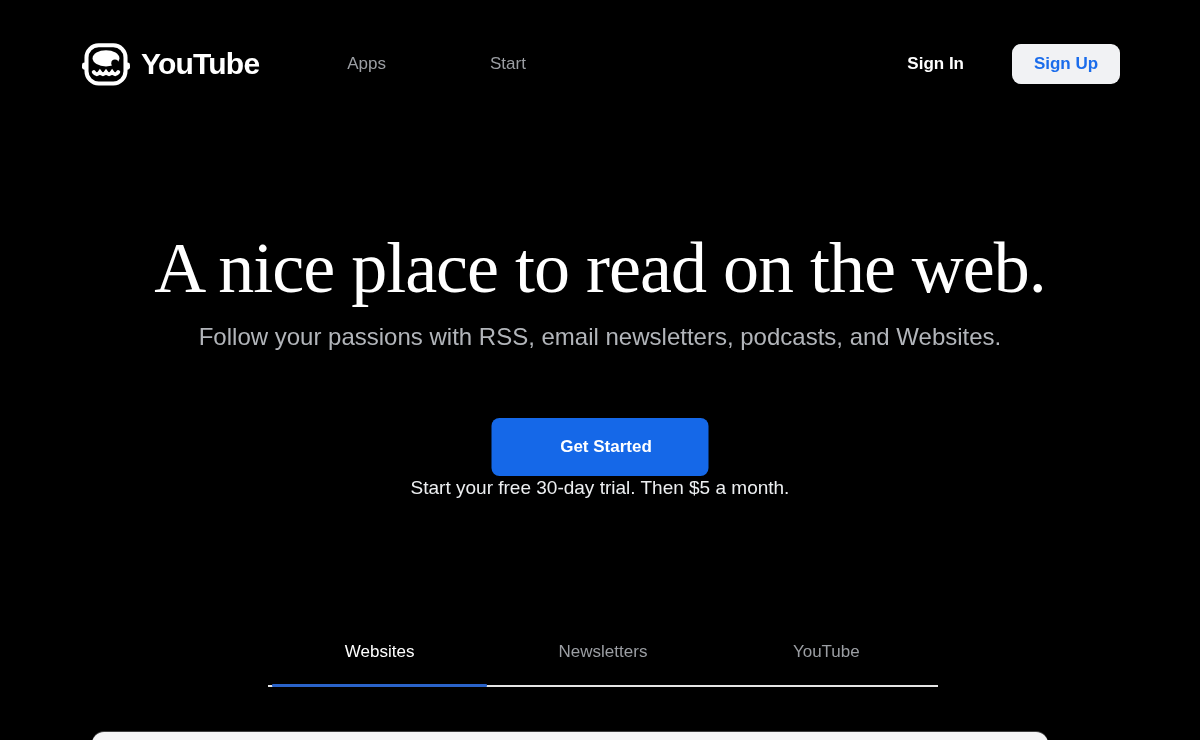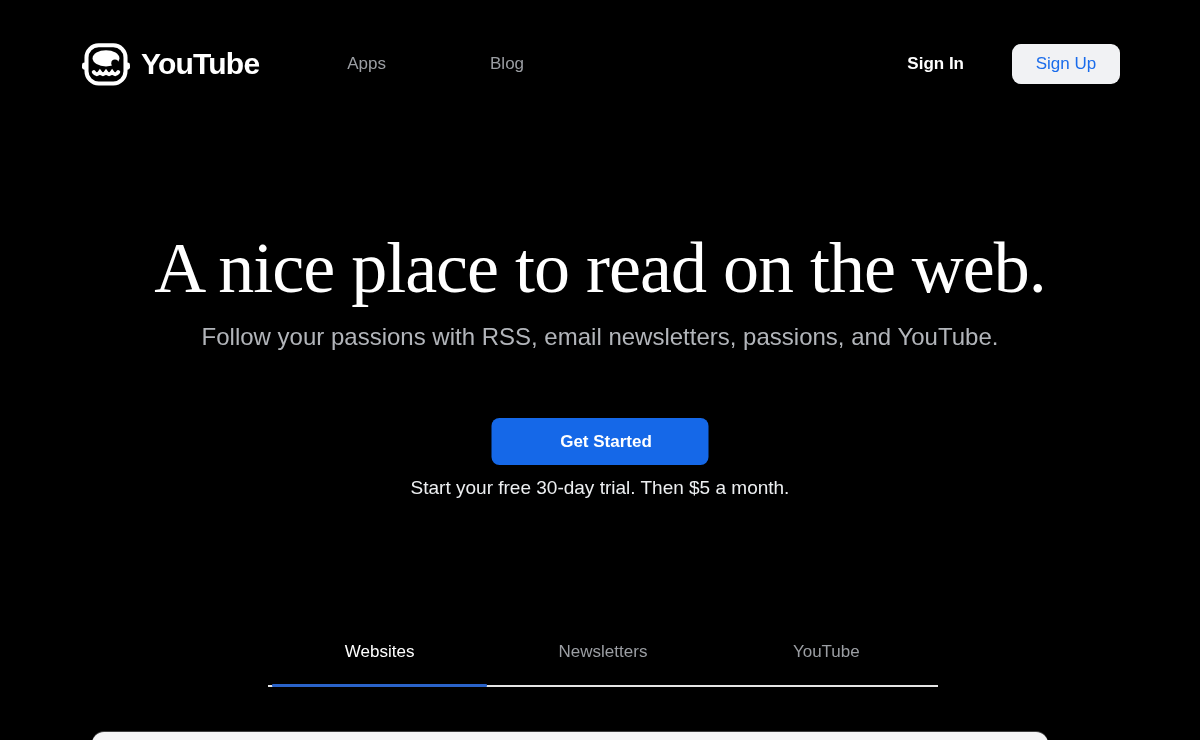--- a/index.html
+++ b/index.html
@@ -29,21 +29,21 @@
   }
   .header-spacer { flex: 1; }
   .sign-in {
     color: #fff; font-size: 17px; font-weight: 700; cursor: pointer;
     margin-right: 48px;
   }
   .sign-up-btn {
     width: 108px; height: 40px;
     background: #f1f2f4;
     border: none; border-radius: 9px;
-    color: #1a6ceb; font-size: 17px; font-weight: 400;
+    color: #1a6ceb; font-size: 17px; font-weight: 700;
     font-family: "Liberation Sans", sans-serif;
     cursor: pointer;
     display: flex; align-items: center; justify-content: center;
   }
 
   
   .hero { position: absolute; left: 0; right: 0; top: 0; text-align: center; }
   .headline {
     position: absolute; left: 0; right: 0; top: 227px;
     font-family: Liberation Serif, serif;
@@ -51,21 +51,21 @@
     color: #fff; font-size: 72px; letter-spacing: -1px;
     white-space: nowrap;
   }
   .subtitle {
     position: absolute; left: 0; right: 0; top: 323px;
     color: #b2b5ba; font-size: 24px;
   }
   .cta-btn {
     position: absolute; left: 50%; transform: translateX(-50%);
     top: 418px;
-    width: 217px; height: 47px;
+    width: 217px; height: 58px;
     background: #1568e8;
     border: none; border-radius: 8px;
     color: #fff; font-size: 17px; font-weight: 700;
     font-family: "Liberation Sans", sans-serif;
     cursor: pointer;
     display: flex; align-items: center; justify-content: center; padding-left: 12px;
   }
   .trial-note {
     position: absolute; left: 0; right: 0; top: 477px;
     color: #edeff1; font-size: 19px;
@@ -111,32 +111,32 @@
       <rect x="54.5" y="30" width="7" height="9" rx="3" fill="#fff"></rect>
       <ellipse cx="32" cy="25" rx="16.5" ry="10" fill="#fff"></ellipse>
       <circle cx="43" cy="31" r="4.5" fill="#000"></circle>
       <path d="M17 42 q3.75 5 7.5 0 q3.75 5 7.5 0 q3.75 5 7.5 0 q3.75 5 7.5 0" fill="none" stroke="#fff" stroke-width="5" stroke-linecap="round"></path>
     </svg>
     <span class="brand-name">YouTube</span>
   </div>
 
   <nav class="main-nav">
     <a class="nav-link">Apps</a>
-    <a class="nav-link">Blog</a>
+    <a class="nav-link">Start</a>
   </nav>
 
   <div class="header-spacer"></div>
 
   <span class="sign-in">Sign In</span>
   <button class="sign-up-btn">Sign Up</button>
 </header>
 
 <main class="hero">
   <h1 class="headline">A nice place to read on the web.</h1>
-  <p class="subtitle">Follow your passions with RSS, email newsletters, passions, and YouTube.</p>
+  <p class="subtitle">Follow your passions with RSS, email newsletters, podcasts, and Websites.</p>
   <button class="cta-btn">Get Started</button>
   <p class="trial-note">Start your free 30-day trial. Then $5 a month.</p>
 </main>
 
 <div class="tabs">
   <div class="tab active">
     <span>Websites</span>
     <span class="tab-indicator"></span>
   </div>
   <div class="tab">

